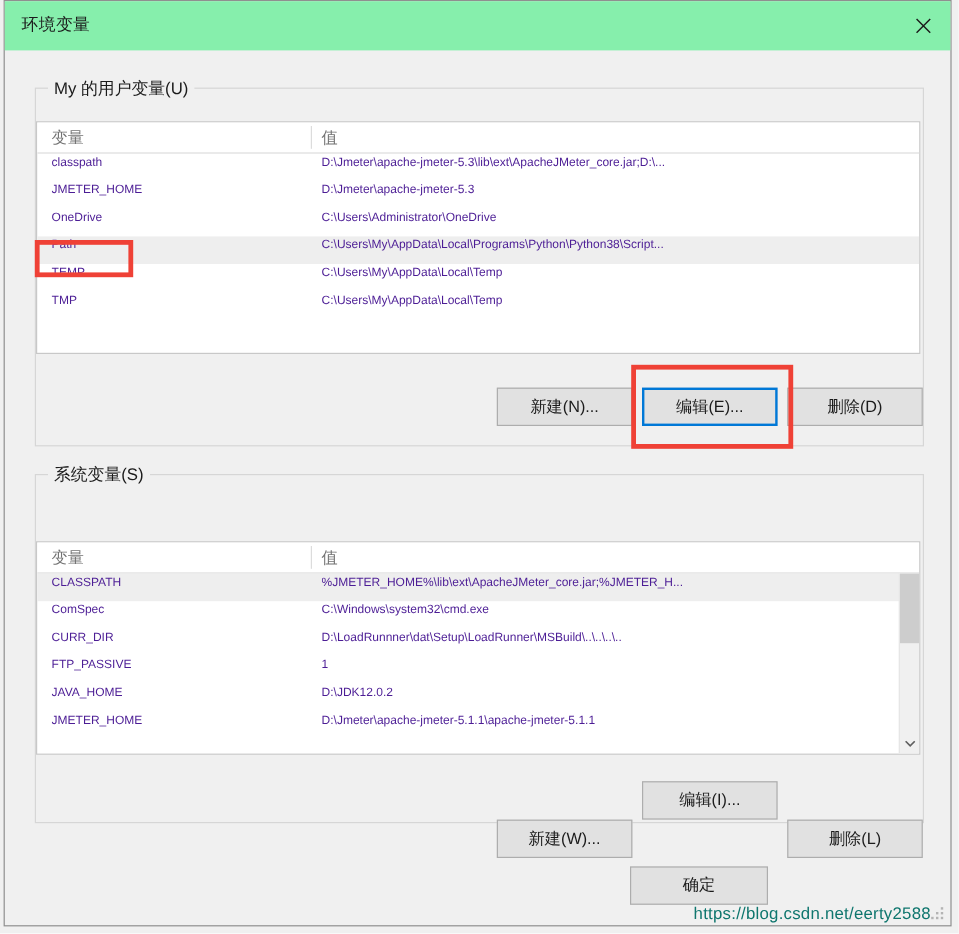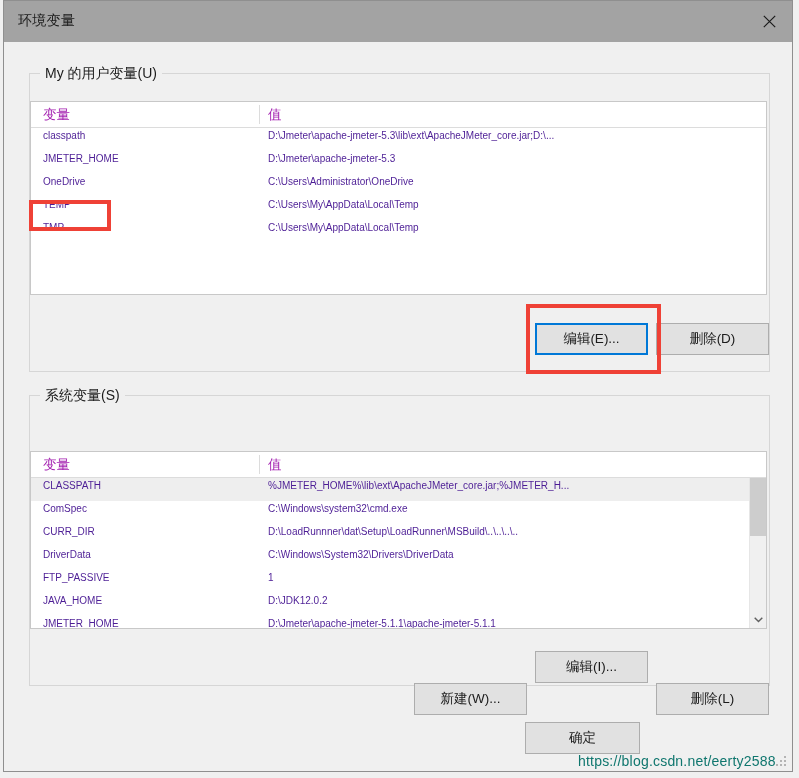--- a/index.html
+++ b/index.html
@@ -38,21 +38,21 @@
     top: 0px;
     width: 790px;
     height: 772px;
     background: #f0f0f0;
     border: 1px solid #8f8f8f;
     box-sizing: border-box;
   }
   #titlebar {
     position: relative;
     height: 41px;
-    background: #a3a3a3;
+    background: #86efac;
     box-sizing: border-box;
   }
   #title-text {
     position: absolute;
     left: 14px;
     top: 11px;
     font-size: 14px;
     color: #1b1b1b;
     letter-spacing: 0.3px;
   }
@@ -112,21 +112,21 @@
     position: relative;
     height: 26px;
     background: #ffffff;
     box-sizing: border-box;
   }
   .list-header .col-var,
   .list-header .col-val {
     position: absolute;
     top: 4px;
     font-size: 13.5px;
-    color: #a21caf;
+    color: #737373;
   }
   .list-header .col-var { left: 12px; }
   .list-header .col-val { left: 237px; }
   .header-sep {
     position: absolute;
     left: 0;
     bottom: 0;
     width: 100%;
     height: 1px;
     background: #dcdcdc;
@@ -296,30 +296,35 @@
         <div class="cell-val">D:\Jmeter\apache-jmeter-5.3\lib\ext\ApacheJMeter_core.jar;D:\...</div>
       </div>
       <div class="row">
         <div class="cell-var">JMETER_HOME</div>
         <div class="cell-val">D:\Jmeter\apache-jmeter-5.3</div>
       </div>
       <div class="row">
         <div class="cell-var">OneDrive</div>
         <div class="cell-val">C:\Users\Administrator\OneDrive</div>
       </div>
+      <div class="row selected">
+        <div class="cell-var">Path</div>
+        <div class="cell-val">C:\Users\My\AppData\Local\Programs\Python\Python38\Script...</div>
+      </div>
       <div class="row">
         <div class="cell-var">TEMP</div>
         <div class="cell-val">C:\Users\My\AppData\Local\Temp</div>
       </div>
       <div class="row">
         <div class="cell-var">TMP</div>
         <div class="cell-val">C:\Users\My\AppData\Local\Temp</div>
       </div>
     </div>
 
+    <button class="btn" id="btn-user-new">新建(N)...</button>
     <button class="btn focused" id="btn-user-edit">编辑(E)...</button>
     <button class="btn" id="btn-user-delete">删除(D)</button>
 
     <div class="groupbox" id="group-system">
       <div class="group-frame"></div>
       <div class="group-title">系统变量(S)</div>
     </div>
 
     <div class="listbox" id="list-system">
       <div class="list-header">
@@ -333,24 +338,20 @@
         <div class="cell-var">CLASSPATH</div>
         <div class="cell-val">%JMETER_HOME%\lib\ext\ApacheJMeter_core.jar;%JMETER_H...</div>
       </div>
       <div class="row">
         <div class="cell-var">ComSpec</div>
         <div class="cell-val">C:\Windows\system32\cmd.exe</div>
       </div>
       <div class="row">
         <div class="cell-var">CURR_DIR</div>
         <div class="cell-val">D:\LoadRunnner\dat\Setup\LoadRunner\MSBuild\..\..\..\..</div>
-      </div>
-      <div class="row">
-        <div class="cell-var">DriverData</div>
-        <div class="cell-val">C:\Windows\System32\Drivers\DriverData</div>
       </div>
       <div class="row">
         <div class="cell-var">FTP_PASSIVE</div>
         <div class="cell-val">1</div>
       </div>
       <div class="row">
         <div class="cell-var">JAVA_HOME</div>
         <div class="cell-val">D:\JDK12.0.2</div>
       </div>
       <div class="row">

